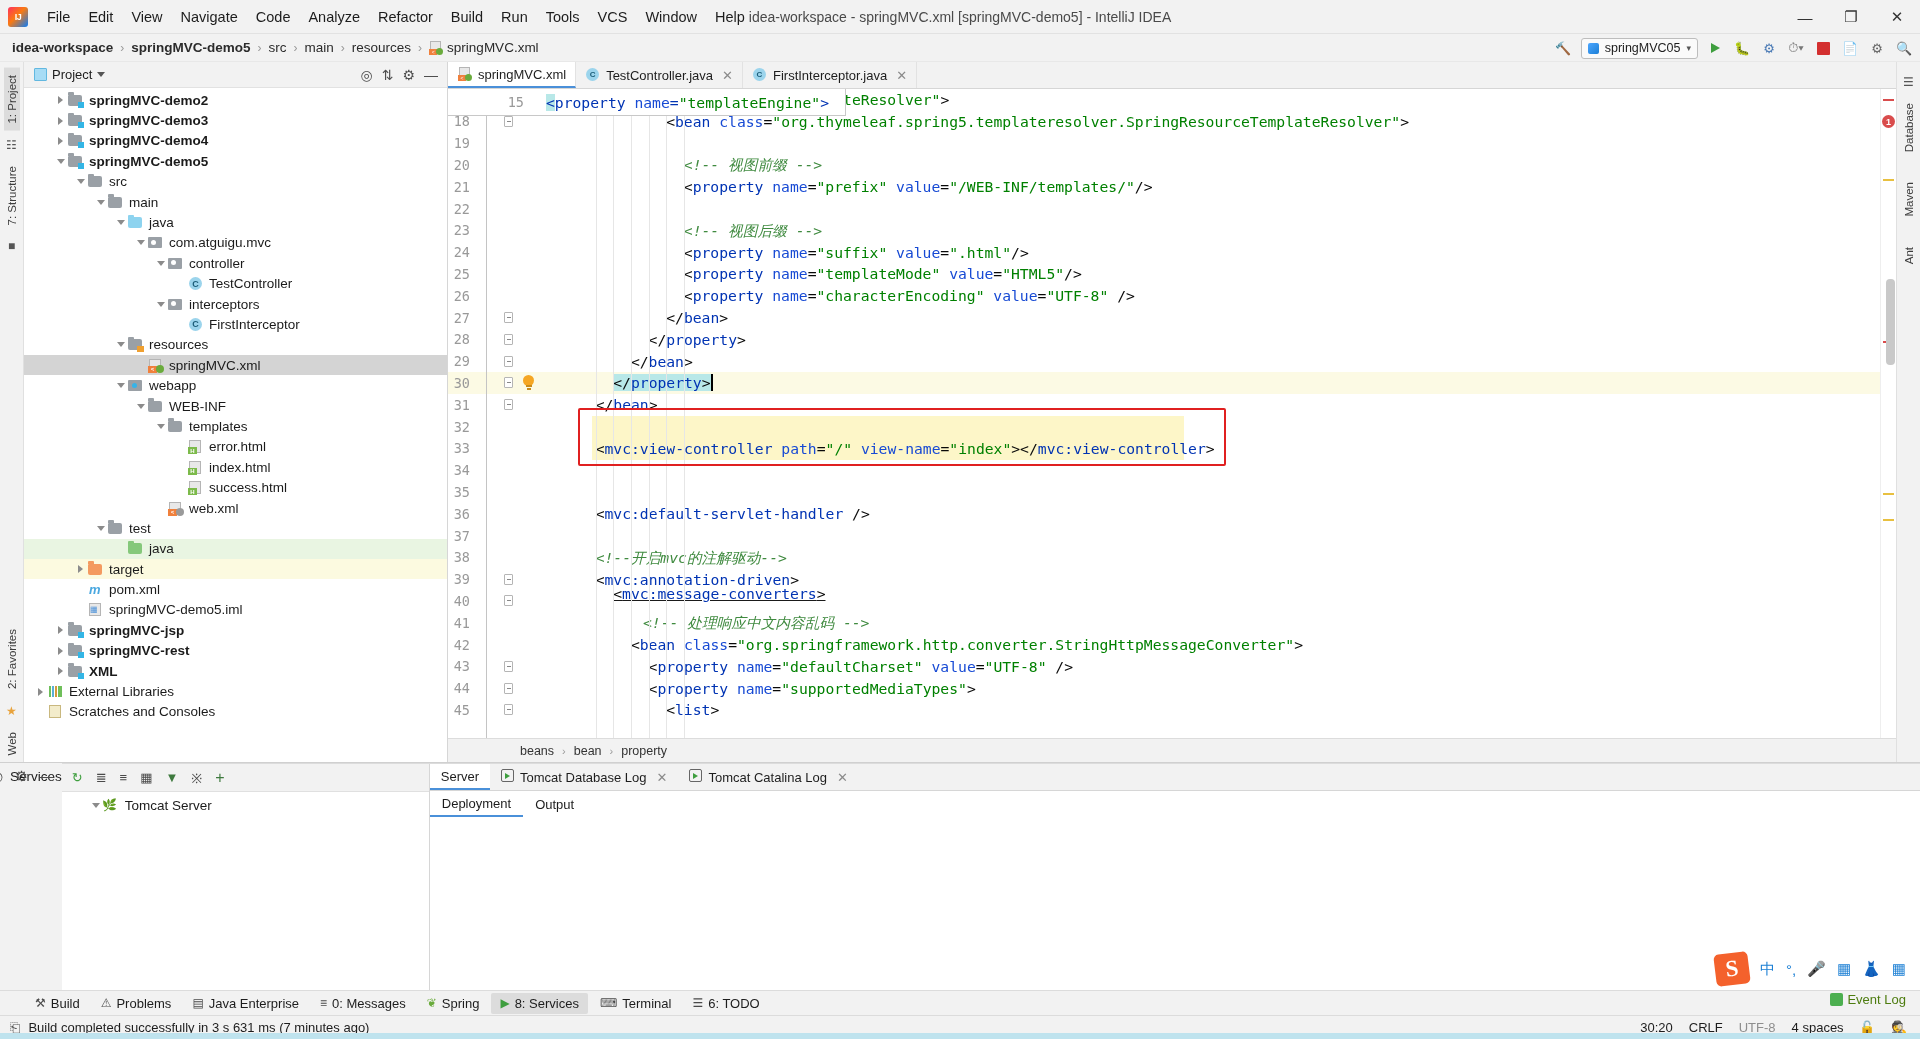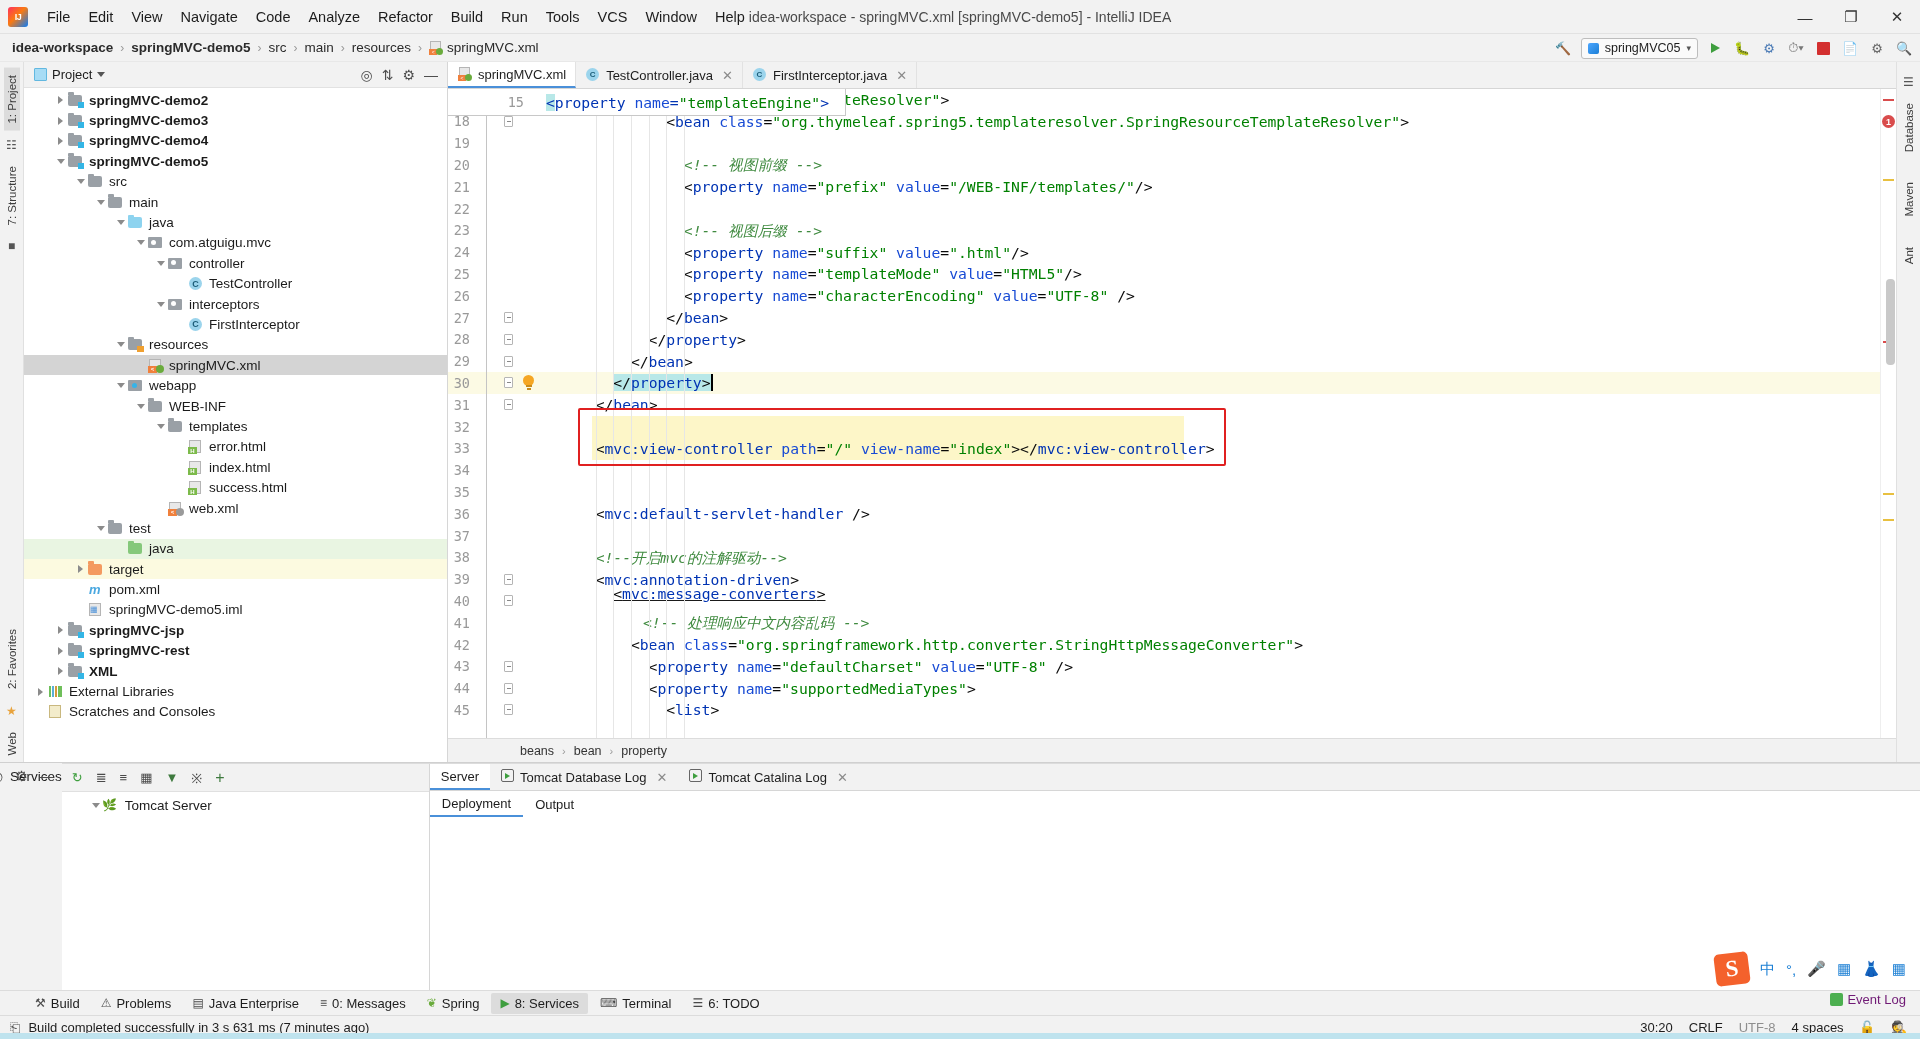--- a/index.html
+++ b/index.html
@@ -215,21 +215,21 @@
   
   .statusbar { height: 24px; display: flex; align-items: center; background: #f2f2f2; border-top: 1px solid #dcdcdc; padding: 0 10px; position: relative; font-size: 13px; color: #1d1d1d; }
   .sb-right { position: absolute; right: 12px; display: flex; align-items: center; gap: 16px; font-size: 13px; }
   .sb-dim { color: #8e8e8e; }
 
   
   .ime { position: absolute; right: 14px; bottom: 54px; display: flex; align-items: center; gap: 11px; z-index: 90; }
   .ime-sogou { width: 34px; height: 32px; background: #f4612c; border-radius: 5px; position: relative; transform: rotate(-7deg); }
   .ime-sogou::after { content: "S"; position: absolute; inset: 0; display: flex; align-items: center; justify-content: center; color: #fff; font-size: 23px; font-weight: bold; font-family: "Liberation Serif", serif; }
   .ime-ic { color: #1b7fd4; font-size: 15px; }
-  .eventlog { position: absolute; right: 14px; bottom: 32px; display: flex; align-items: center; gap: 4px; font-size: 13px; color: #701a75; z-index: 80; }
+  .eventlog { position: absolute; right: 14px; bottom: 32px; display: flex; align-items: center; gap: 4px; font-size: 13px; color: #4d7c0f; z-index: 80; }
   .el-badge { width: 13px; height: 13px; background: #4caf50; border-radius: 2px; }
 
   .taskbar { position:absolute; left:0; bottom:0; width:1920px; height:6px; background:#bfe3ee; }
 </style>
 </head>
 <body>
 
 <div class="app">
 
   <div class="menubar">

